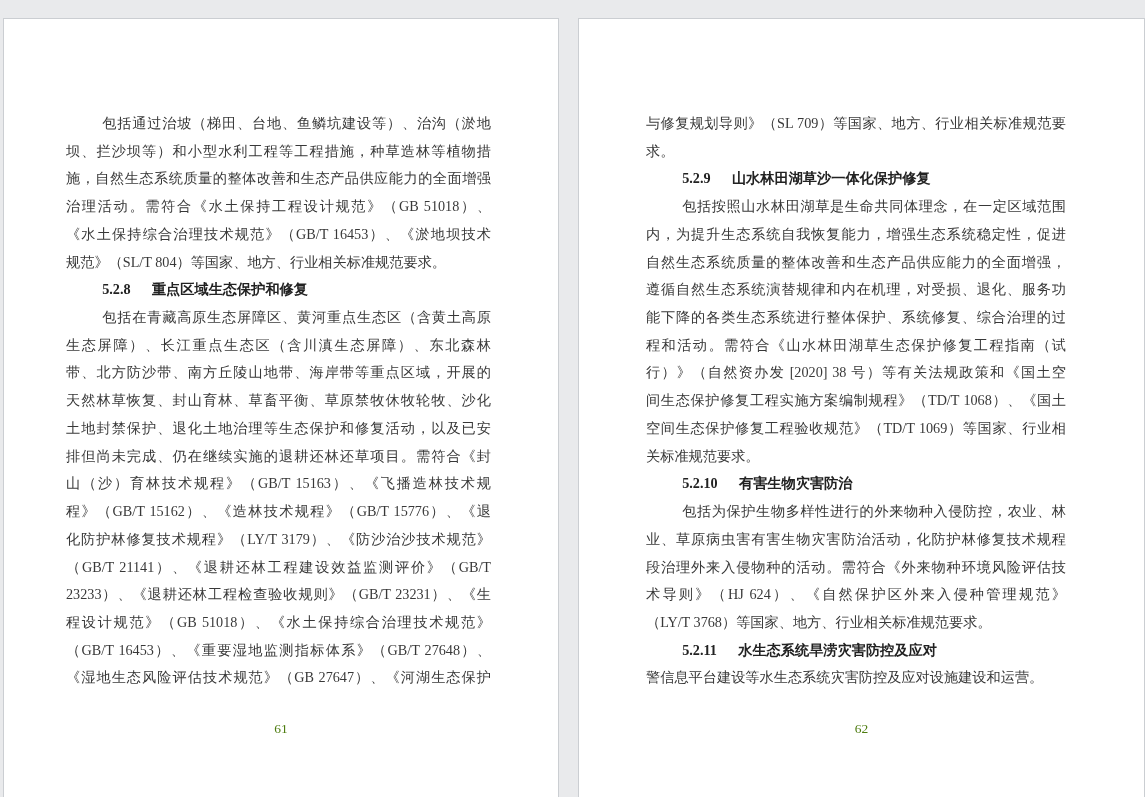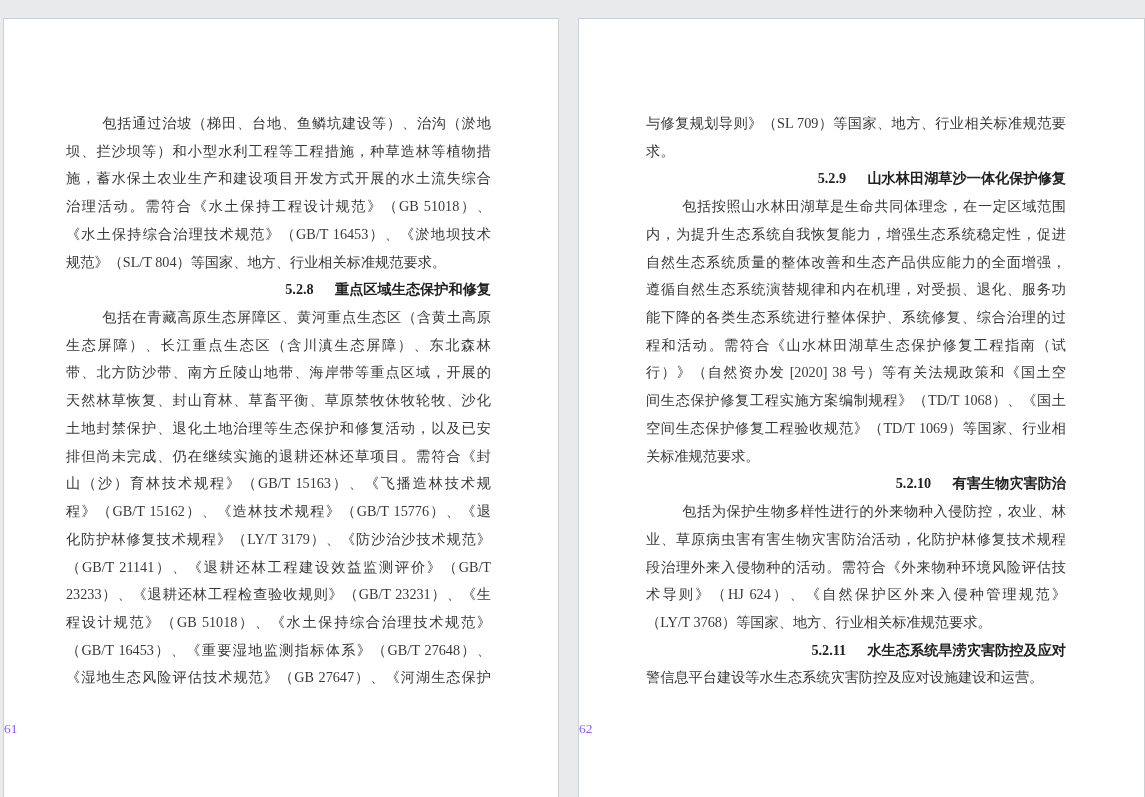--- a/index.html
+++ b/index.html
@@ -29,39 +29,40 @@
   .ln {
     height: 27.72px; line-height: 27.72px;
     overflow: hidden;
     text-align: justify;
     text-align-last: justify;
   }
   .ln.end, .ln.h {
     text-align: left;
     text-align-last: auto;
   }
-  .ln.p1, .ln.h { text-indent: 2.55em; text-align: right; }
+  .ln.p1, .ln.h { text-indent: 2.55em; }
   .ln.h { font-weight: bold; color: #222; }
   .h-title { margin-left: 1.5em; }
   .pagenum {
     position: absolute; left: 0; right: 0; top: 700px;
     height: 20px; line-height: 20px;
-    font-size: 13.5px; color: #8b5cf6;
+    text-align: center;
+    font-size: 13.5px; color: #4d7c0f;
   }
 </style>
 </head>
 <body style="background: rgb(233, 234, 236);">
 
 <div class="doc-view">
 
   <div class="page page-left" style="background: rgb(255, 255, 255); border-color: rgb(203, 206, 210);">
     <div class="content">
         <div class="ln p1">包括通过治坡（梯田、台地、鱼鳞坑建设等）、治沟（淤地</div>
         <div class="ln body">坝、拦沙坝等）和小型水利工程等工程措施，种草造林等植物措</div>
-        <div class="ln body">施，蓄水保土农业生产和建设项目开发方式开展的水土流失综合</div>
+        <div class="ln body">施，自然生态系统质量的整体改善和生态产品供应能力的全面增强</div>
         <div class="ln body">治理活动。需符合《水土保持工程设计规范》（GB 51018）、</div>
         <div class="ln body">《水土保持综合治理技术规范》（GB/T 16453）、《淤地坝技术</div>
         <div class="ln end">规范》（SL/T 804）等国家、地方、行业相关标准规范要求。</div>
         <div class="ln h"><span class="h-num">5.2.8</span><span class="h-title">重点区域生态保护和修复</span></div>
         <div class="ln p1">包括在青藏高原生态屏障区、黄河重点生态区（含黄土高原</div>
         <div class="ln body">生态屏障）、长江重点生态区（含川滇生态屏障）、东北森林</div>
         <div class="ln body">带、北方防沙带、南方丘陵山地带、海岸带等重点区域，开展的</div>
         <div class="ln body">天然林草恢复、封山育林、草畜平衡、草原禁牧休牧轮牧、沙化</div>
         <div class="ln body">土地封禁保护、退化土地治理等生态保护和修复活动，以及已安</div>
         <div class="ln body">排但尚未完成、仍在继续实施的退耕还林还草项目。需符合《封</div>

